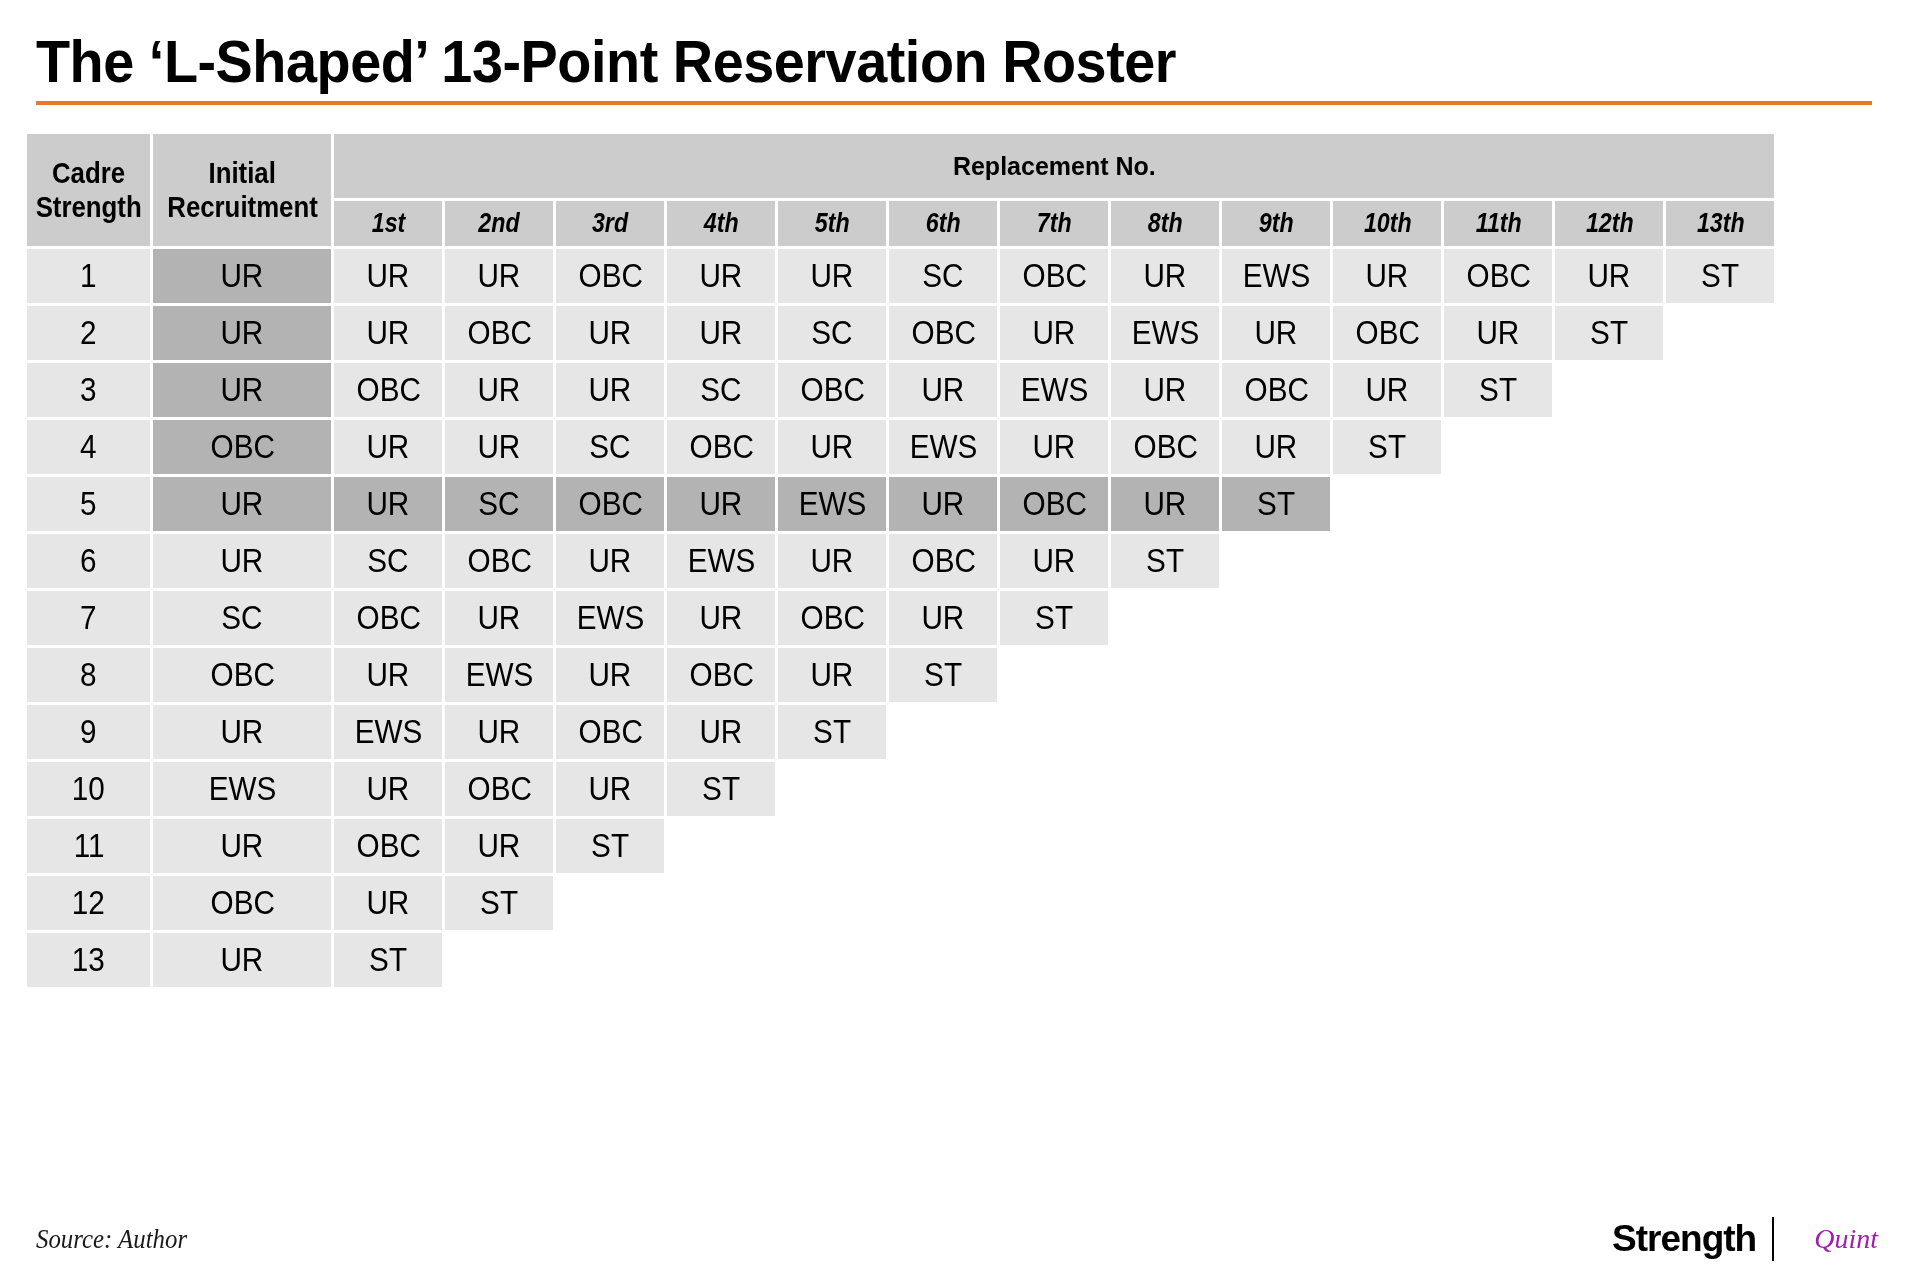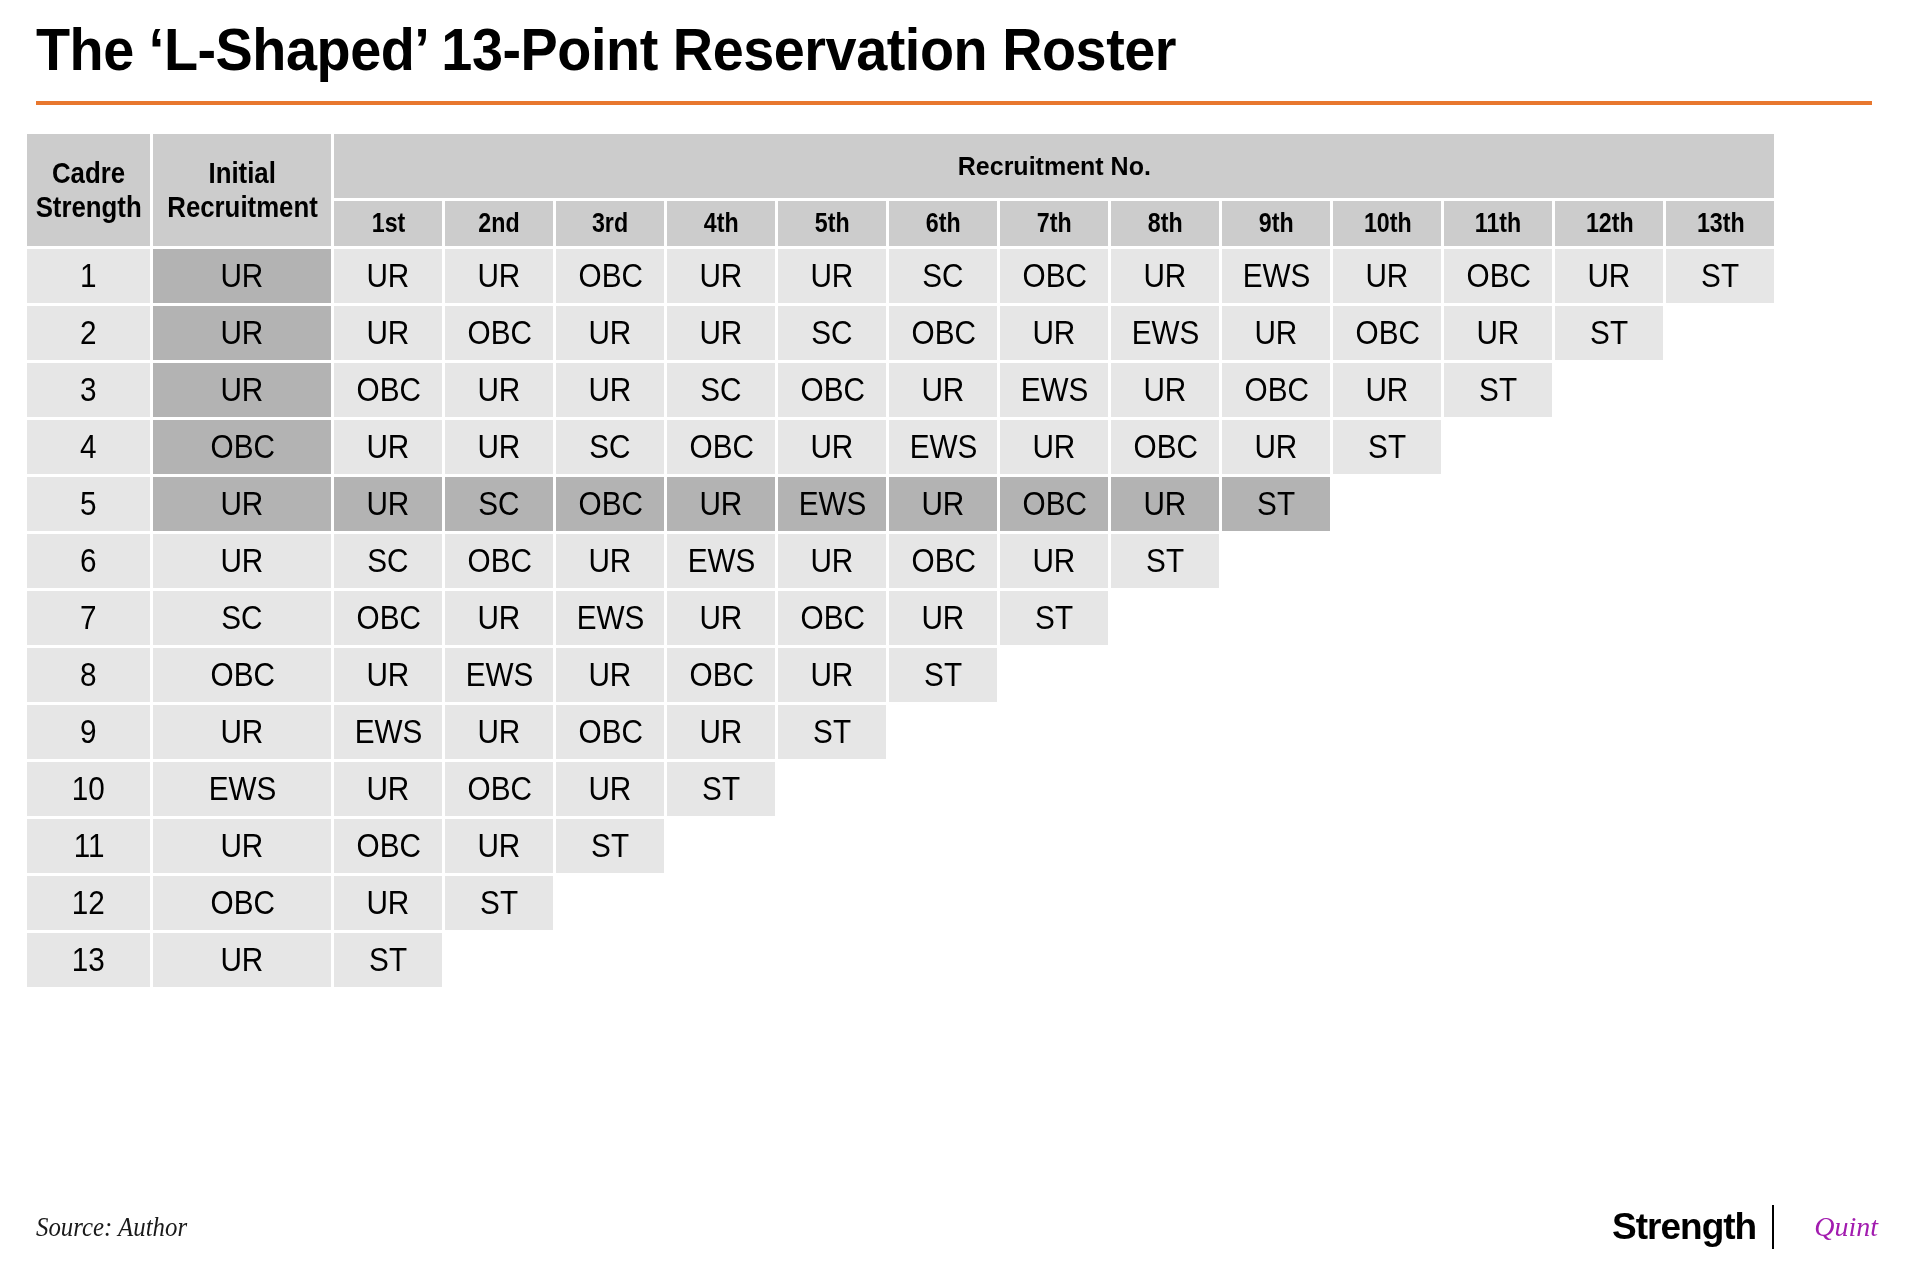--- a/index.html
+++ b/index.html
@@ -16,21 +16,22 @@
   }
   .page {
     position: relative;
     width: 1920px;
     height: 1279px;
     box-sizing: border-box;
     padding: 0;
   }
   
   .title-wrap {
-    padding: 18px 48px 12px 36px;
+    padding: 18px 48px 0 36px;
+    margin-top: 12px;
   }
   .chart-title {
     font-family: "Liberation Sans", sans-serif;
     font-weight: bold;
     font-size: 60px;
     line-height: 1.05;
     letter-spacing: -0.5px;
     transform: scaleX(0.93);
     transform-origin: left center;
     margin: 0;
@@ -77,20 +78,21 @@
     height: 112px;
     font-size: 30px;
   }
   th.hd-span {
     height: 56px;
     font-size: 25px;
   }
   th.hd-sub {
     height: 40px;
     font-size: 27px;
+    font-style: italic;
   }
   
   td.cell {
     background: #e6e6e6;
     height: 54px;
     font-size: 33px;
     line-height: 54px;
     color: #000;
     font-weight: normal;
   }
@@ -193,21 +195,21 @@
       <thead>
         <tr>
           <th class="hd hd-cadre" rowspan="2">
             <span class="sq">Cadre</span><br>
             <span class="sq">Strength</span>
           </th>
           <th class="hd hd-initial" rowspan="2">
             <span class="sq">Initial</span><br>
             <span class="sq">Recruitment</span>
           </th>
-          <th class="hd hd-span" id="group-header-cell" colspan="13">Recruitment No.</th>
+          <th class="hd hd-span" id="group-header-cell" colspan="13">Replacement No.</th>
         </tr>
         <tr id="sub-header-row">
             <th class="hd hd-sub"><span class="sq">1st</span></th>
             <th class="hd hd-sub"><span class="sq">2nd</span></th>
             <th class="hd hd-sub"><span class="sq">3rd</span></th>
             <th class="hd hd-sub"><span class="sq">4th</span></th>
             <th class="hd hd-sub"><span class="sq">5th</span></th>
             <th class="hd hd-sub"><span class="sq">6th</span></th>
             <th class="hd hd-sub"><span class="sq">7th</span></th>
             <th class="hd hd-sub"><span class="sq">8th</span></th>

